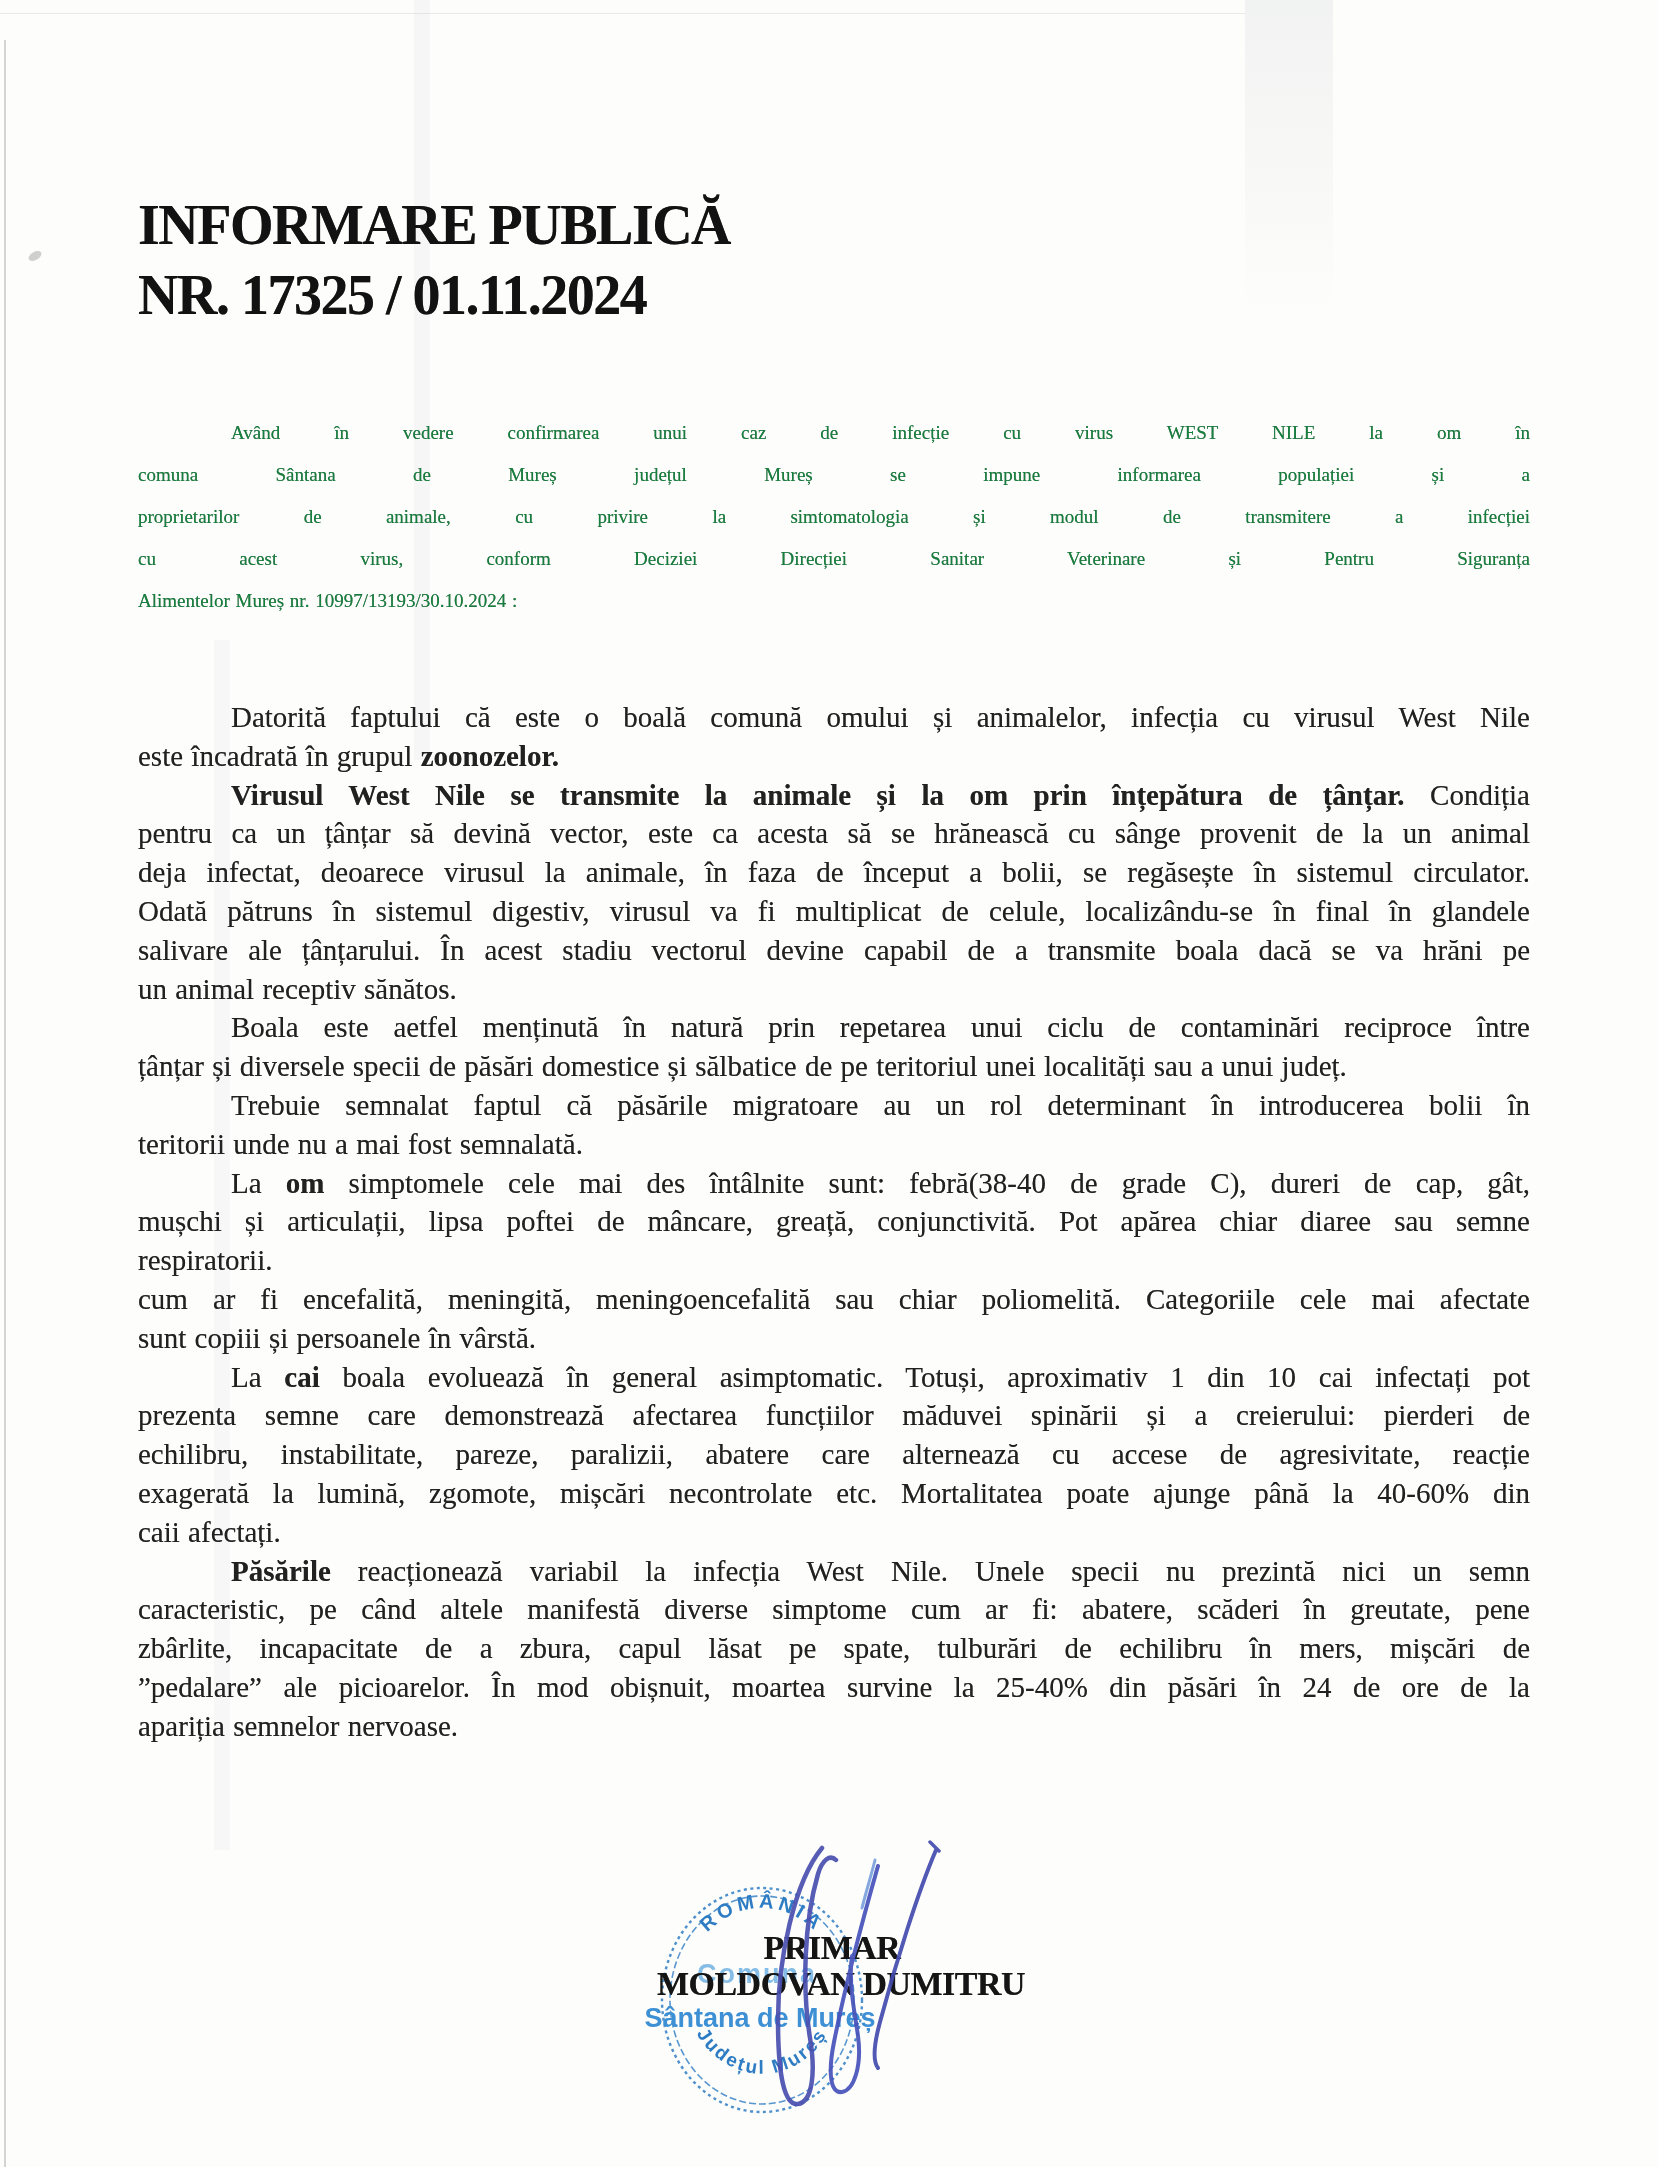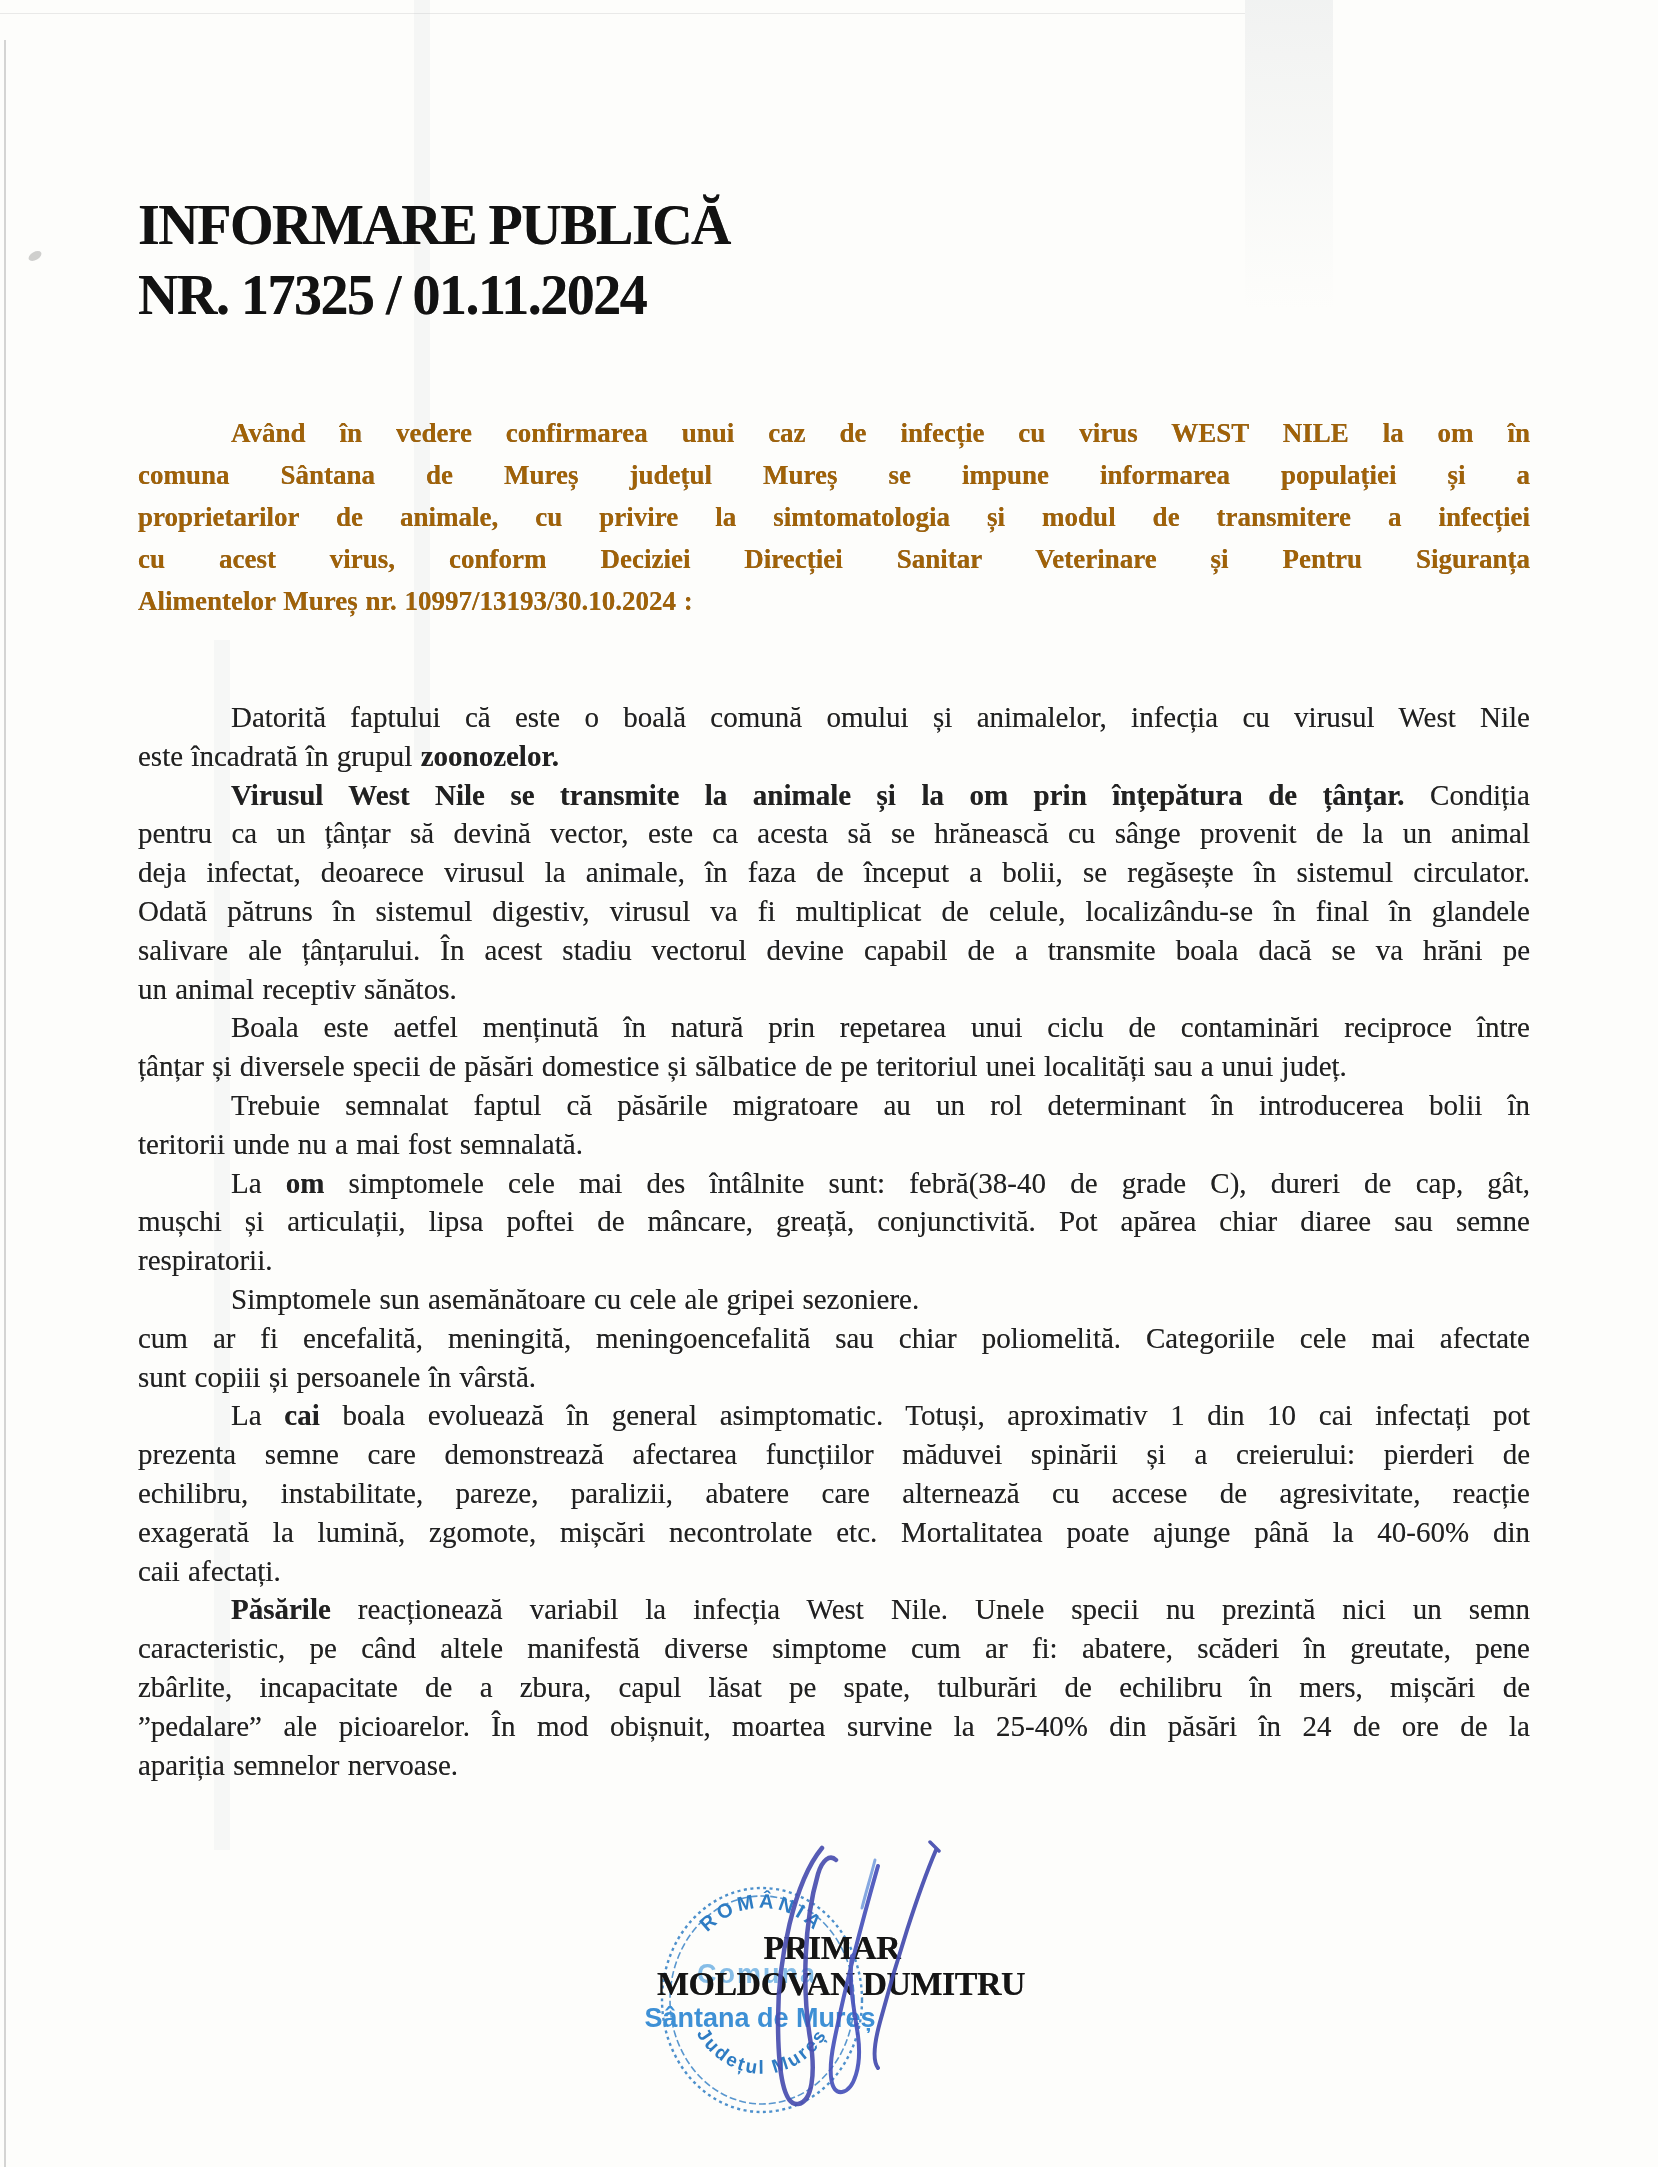--- a/index.html
+++ b/index.html
@@ -20,21 +20,21 @@
   .speck{position:absolute;left:28px;top:252px;width:14px;height:8px;background:rgba(120,120,120,.35);border-radius:50%;transform:rotate(-30deg);}
 
   .titles{
     position:absolute;left:138px;width:1392px;top:190px;
     font-weight:bold;font-size:56px;line-height:70px;
     letter-spacing:-1.5px;color:#121212;
     text-shadow:0 0 .6px rgba(20,20,20,.65);
   }
   .intro{
     position:absolute;left:138px;width:1392px;top:412px;
-    font-size:27px;font-weight:bold;color:#a16207;
+    font-size:19px;font-weight:normal;color:#15803d;
     text-shadow:0 0 .5px rgba(25,25,25,.55);
     word-spacing:1px;
   }
   .intro .ln{height:42px;line-height:42px;}
   .bodytext{
     position:absolute;left:138px;width:1392px;top:698px;
     font-size:29px;color:#212121;
     text-shadow:0 0 .5px rgba(30,30,30,.5);
     word-spacing:1px;
   }
@@ -89,21 +89,20 @@
       <div class="ln"><span>Odată pătruns în sistemul digestiv, virusul va fi multiplicat de celule, localizându-se în final în glandele</span></div>
       <div class="ln"><span>salivare ale țânțarului. În acest stadiu vectorul devine capabil de a transmite boala dacă se va hrăni pe</span></div>
       <div class="ln plast"><span>un animal receptiv sănătos.</span></div>
       <div class="ln first"><span>Boala este aetfel menținută în natură prin repetarea unui ciclu de contaminări reciproce între</span></div>
       <div class="ln plast"><span>țânțar și diversele specii de păsări domestice și sălbatice de pe teritoriul unei localități sau a unui județ.</span></div>
       <div class="ln first"><span>Trebuie semnalat faptul că păsările migratoare au un rol determinant în introducerea bolii în</span></div>
       <div class="ln plast"><span>teritorii unde nu a mai fost semnalată.</span></div>
       <div class="ln first"><span>La </span><span class="b">om</span><span> simptomele cele mai des întâlnite sunt: febră(38-40 de grade C), dureri de cap, gât,</span></div>
       <div class="ln"><span>mușchi și articulații, lipsa poftei de mâncare, greață, conjunctivită. Pot apărea chiar diaree sau semne</span></div>
       <div class="ln plast"><span>respiratorii.</span></div>
-      <div class="ln first plast"><span>Simptomele sun asemănătoare cu cele ale gripei sezoniere.</span></div>
       <div class="ln"><span>cum ar fi encefalită, meningită, meningoencefalită sau chiar poliomelită. Categoriile cele mai afectate</span></div>
       <div class="ln plast"><span>sunt copiii și persoanele în vârstă.</span></div>
       <div class="ln first"><span>La </span><span class="b">cai</span><span> boala evoluează în general asimptomatic. Totuși, aproximativ 1 din 10 cai infectați pot</span></div>
       <div class="ln"><span>prezenta semne care demonstrează afectarea funcțiilor măduvei spinării și a creierului: pierderi de</span></div>
       <div class="ln"><span>echilibru, instabilitate, pareze, paralizii, abatere care alternează cu accese de agresivitate, reacție</span></div>
       <div class="ln"><span>exagerată la lumină, zgomote, mișcări necontrolate etc. Mortalitatea poate ajunge până la 40-60% din</span></div>
       <div class="ln plast"><span>caii afectați.</span></div>
       <div class="ln first"><span class="b">Păsările</span><span> reacționează variabil la infecția West Nile. Unele specii nu prezintă nici un semn</span></div>
       <div class="ln"><span>caracteristic, pe când altele manifestă diverse simptome cum ar fi: abatere, scăderi în greutate, pene</span></div>
       <div class="ln"><span>zbârlite, incapacitate de a zbura, capul lăsat pe spate, tulburări de echilibru în mers, mișcări de</span></div>

